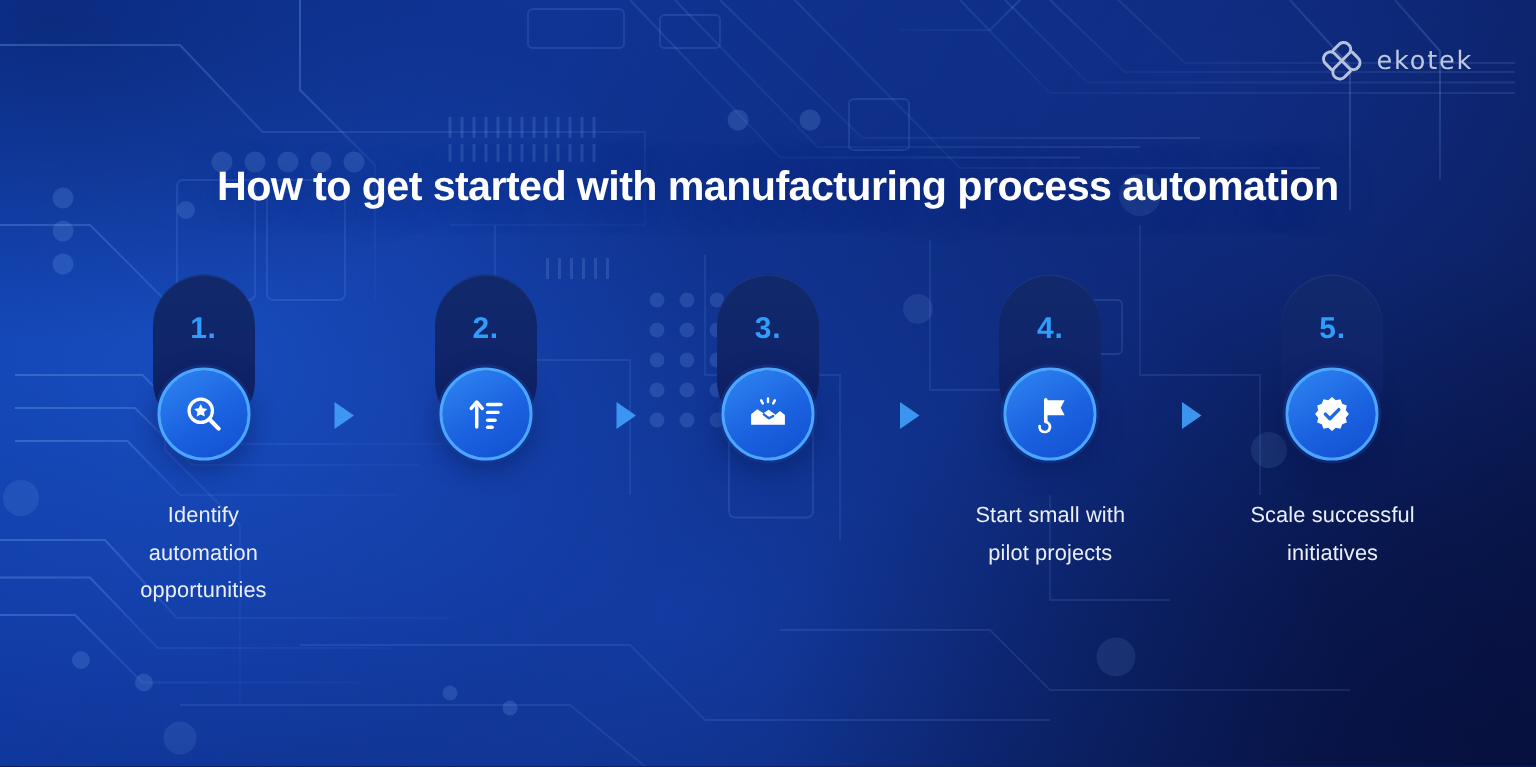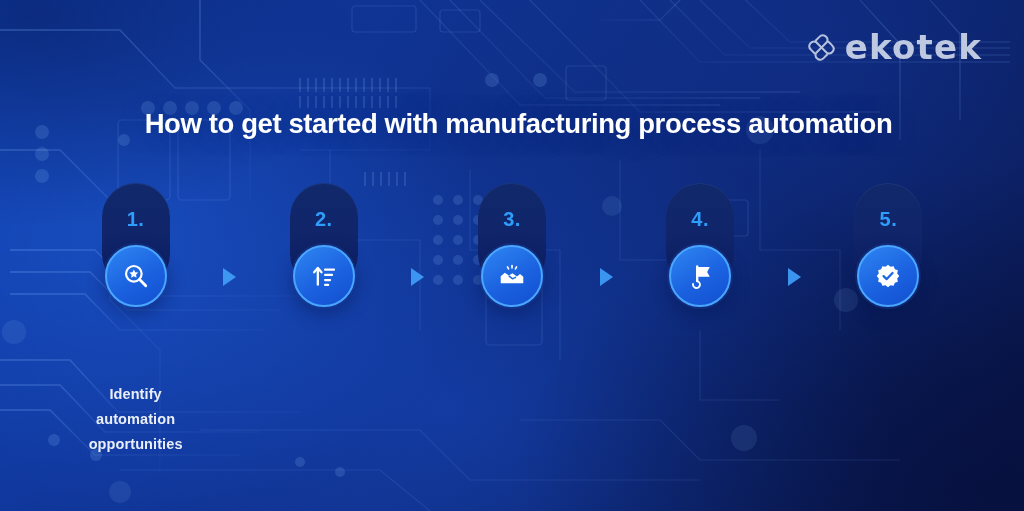--- a/index.html
+++ b/index.html
@@ -40,22 +40,22 @@
   .circuit svg { width:100%; height:100%; display:block; }
 
   
   .logo {
     position:absolute; top:27px; right:42px;
     display:flex; align-items:center; gap:10px;
     z-index:20;
   }
   .logo-mark { width:27px; height:27px; display:block; opacity:.88; }
   .logo-text {
-    font-size:34px; letter-spacing:1.2px;
-    color:#cdd7ea; font-weight:700;
+    font-size:17px; letter-spacing:1.2px;
+    color:#cdd7ea; font-weight:400;
     font-family:"DejaVu Sans", sans-serif;
     opacity:.92;
   }
 
   
   .title {
     position:absolute; top:108px; left:0; right:0;
     text-align:center;
     font-size:27.5px; font-weight:700; letter-spacing:-0.4px;
     color:#ffffff;
@@ -90,24 +90,24 @@
     position:absolute; top:62px; left:50%; transform:translateX(-50%);
     width:62px; height:62px; border-radius:50%;
     background:linear-gradient(150deg,#2f86f2 0%, #1b62e0 55%, #124fcf 100%);
     border:2.5px solid #4aa6ff;
     display:flex; align-items:center; justify-content:center;
     box-shadow:0 0 0 2px rgba(25,70,170,.35), 0 6px 18px rgba(4,18,70,.45);
   }
   .icon-circle svg { width:26px; height:26px; display:block; }
 
   .caption {
-    margin-top:94px;
+    margin-top:44px;
     text-align:center;
     font-size:14.5px; line-height:1.72;
-    color:#e9eef8; font-weight:700;
+    color:#e9eef8; font-weight:400;
     white-space:pre-line;
     letter-spacing:.1px;
   }
 
   
   .arrow {
     width:0; height:0; flex:0 0 auto;
     margin-top:85px;
     border-top:9px solid transparent;
     border-bottom:9px solid transparent;
@@ -321,32 +321,36 @@
       <div class="pill">
         <span class="pill-num">4.</span>
         <div class="icon-circle">
           <svg viewBox="0 0 24 24" xmlns="http://www.w3.org/2000/svg">
             <path d="M9.4 3.6 L21 3.6 L18.6 8.2 L21 12.8 L9.4 12.8 Z" fill="#ffffff"></path>
             <path d="M9.4 3.2 L9.4 16.6" stroke="#ffffff" stroke-width="2.2" stroke-linecap="round"></path>
             <path d="M9.4 16.8 A3.2 3.2 0 1 1 5.6 19.4" fill="none" stroke="#ffffff" stroke-width="1.7" stroke-linecap="round"></path>
           </svg>
         </div>
       </div>
+      <div class="caption">Start small with
+pilot projects</div>
     </div>
 
     <div class="arrow"></div>
 
     <div class="step">
       <div class="pill">
         <span class="pill-num">5.</span>
         <div class="icon-circle">
           <svg viewBox="0 0 24 24" xmlns="http://www.w3.org/2000/svg">
             <path d="M12 1.6 L14.3 3.5 L17.2 2.9 L18.3 5.7 L21.1 6.8 L20.5 9.7 L22.4 12 L20.5 14.3 L21.1 17.2 L18.3 18.3 L17.2 21.1 L14.3 20.5 L12 22.4 L9.7 20.5 L6.8 21.1 L5.7 18.3 L2.9 17.2 L3.5 14.3 L1.6 12 L3.5 9.7 L2.9 6.8 L5.7 5.7 L6.8 2.9 L9.7 3.5 Z" fill="#ffffff"></path>
             <path d="M7.9 12.1 L10.7 14.9 L16.2 9.3" fill="none" stroke="#1e6ae4" stroke-width="2.1" stroke-linecap="round" stroke-linejoin="round"></path>
           </svg>
         </div>
       </div>
+      <div class="caption">Scale successful
+initiatives</div>
     </div>
 
   </div>
 
   <div class="corner bl"></div>
 </div>
 
 </body></html>

